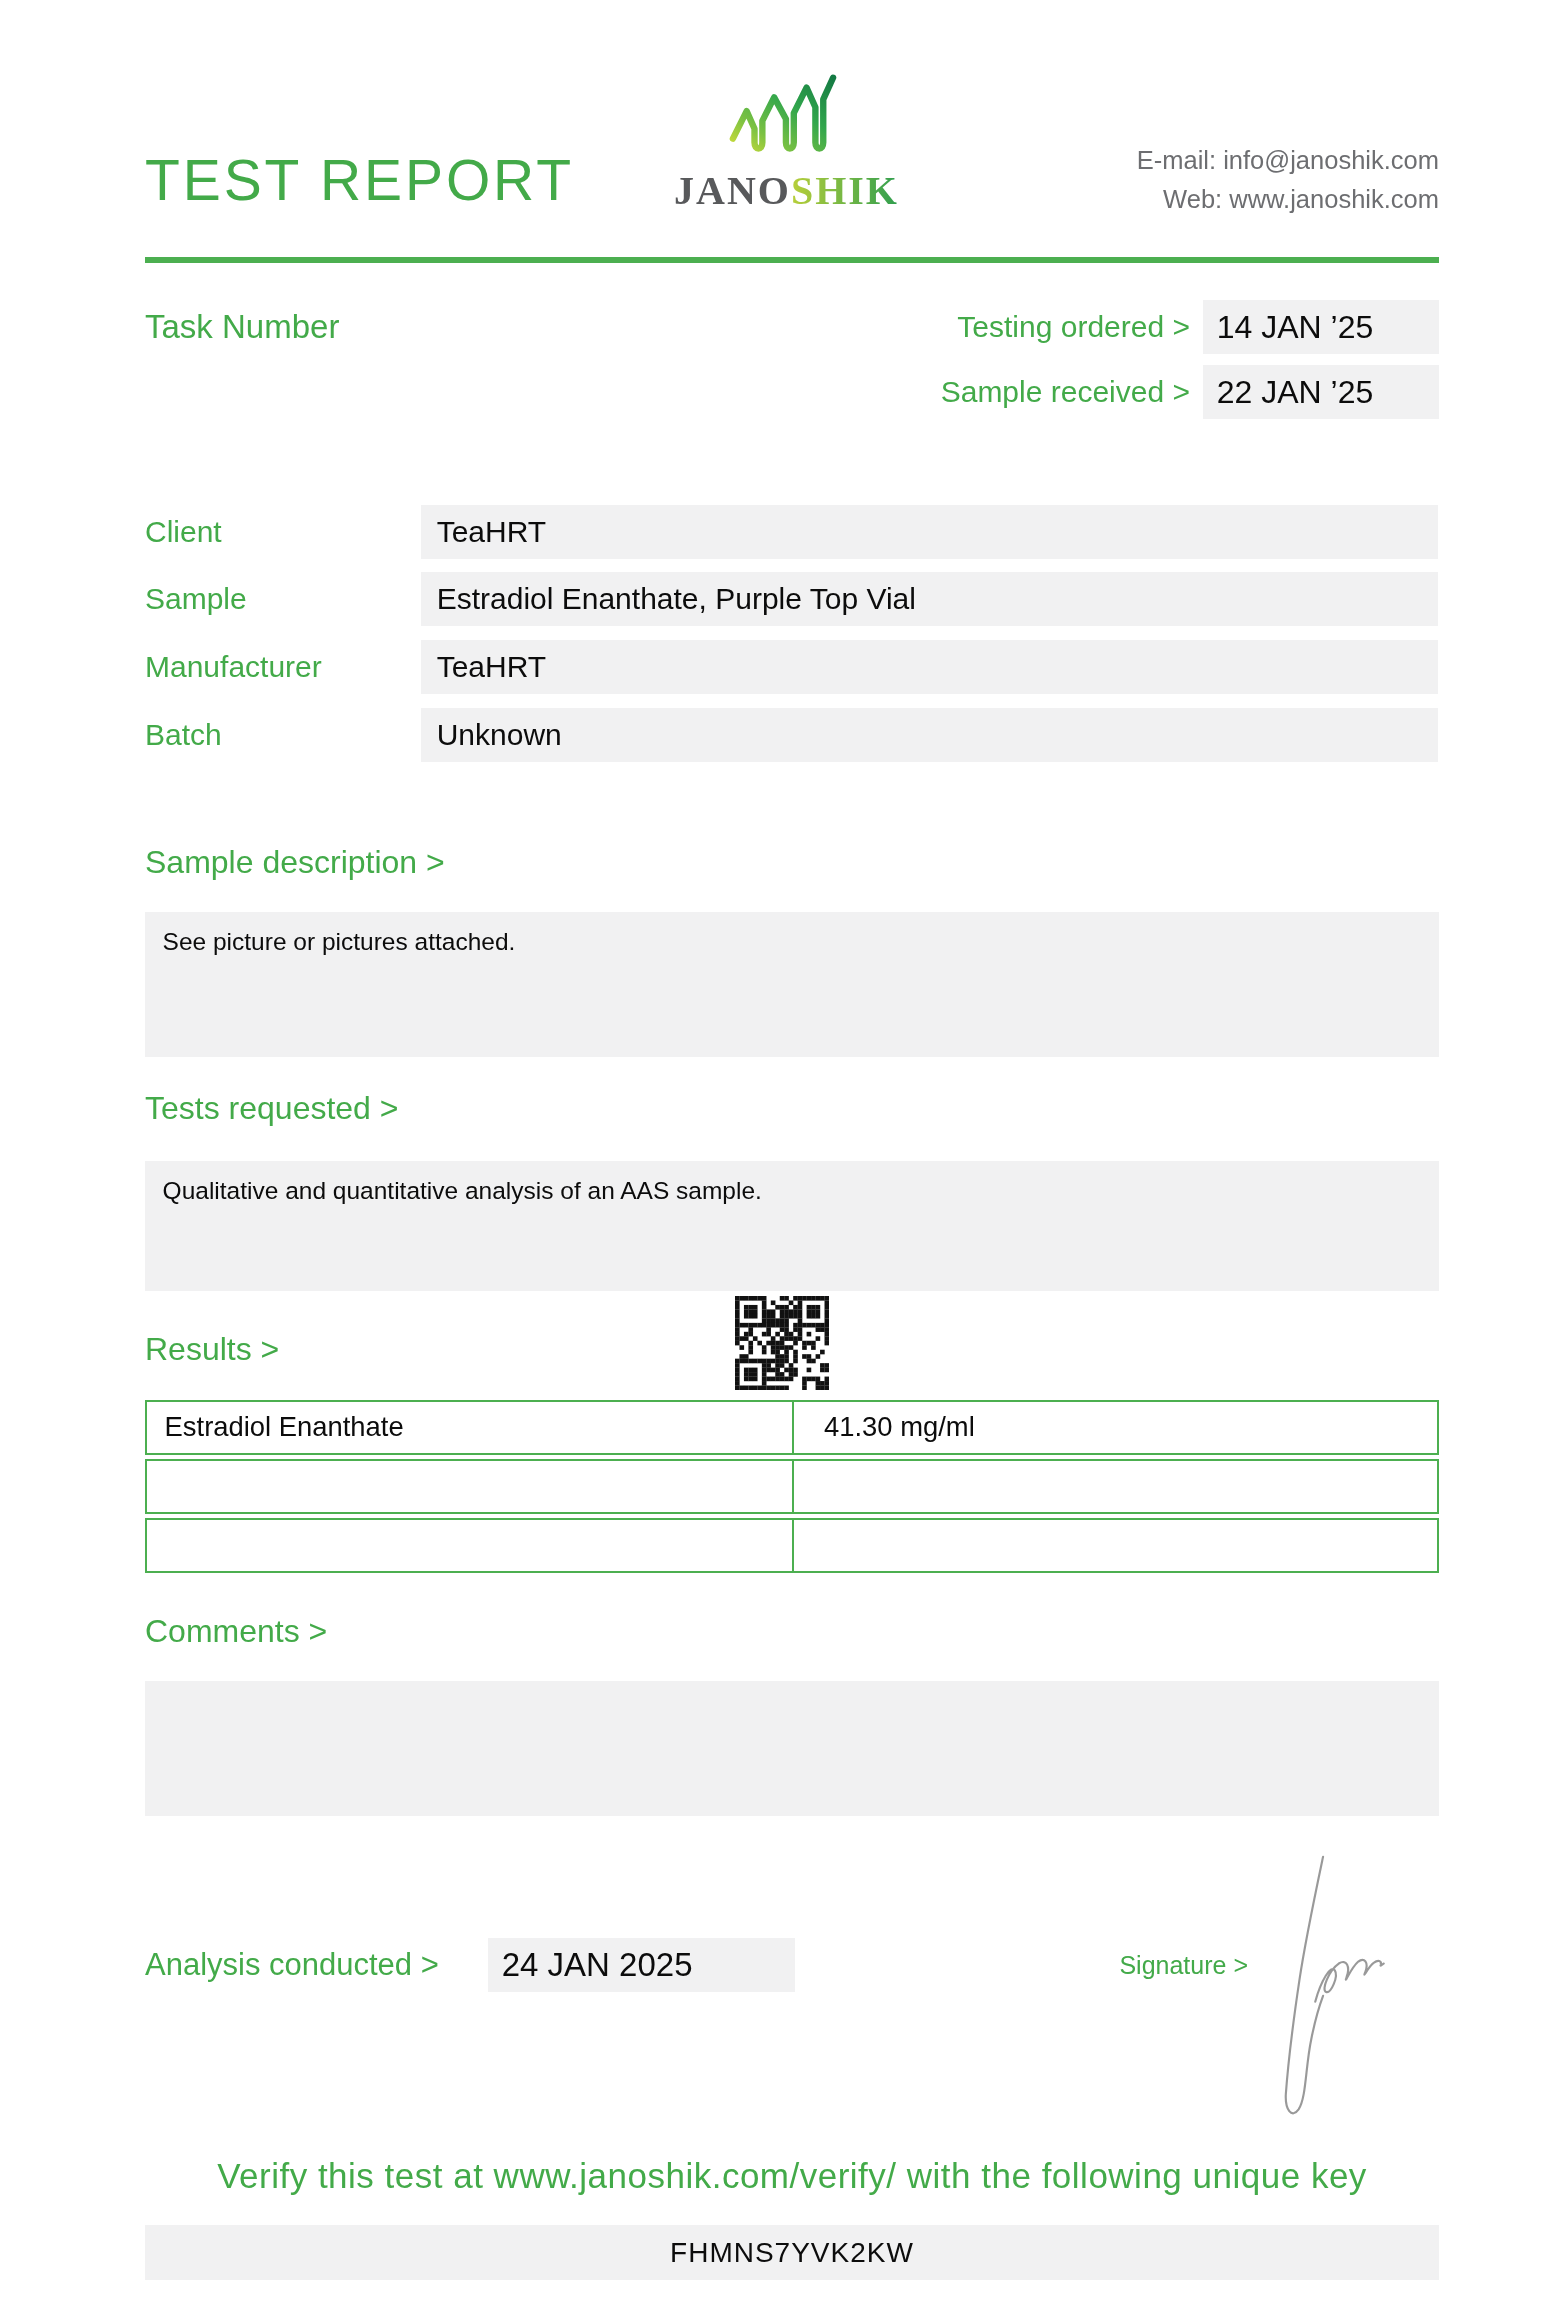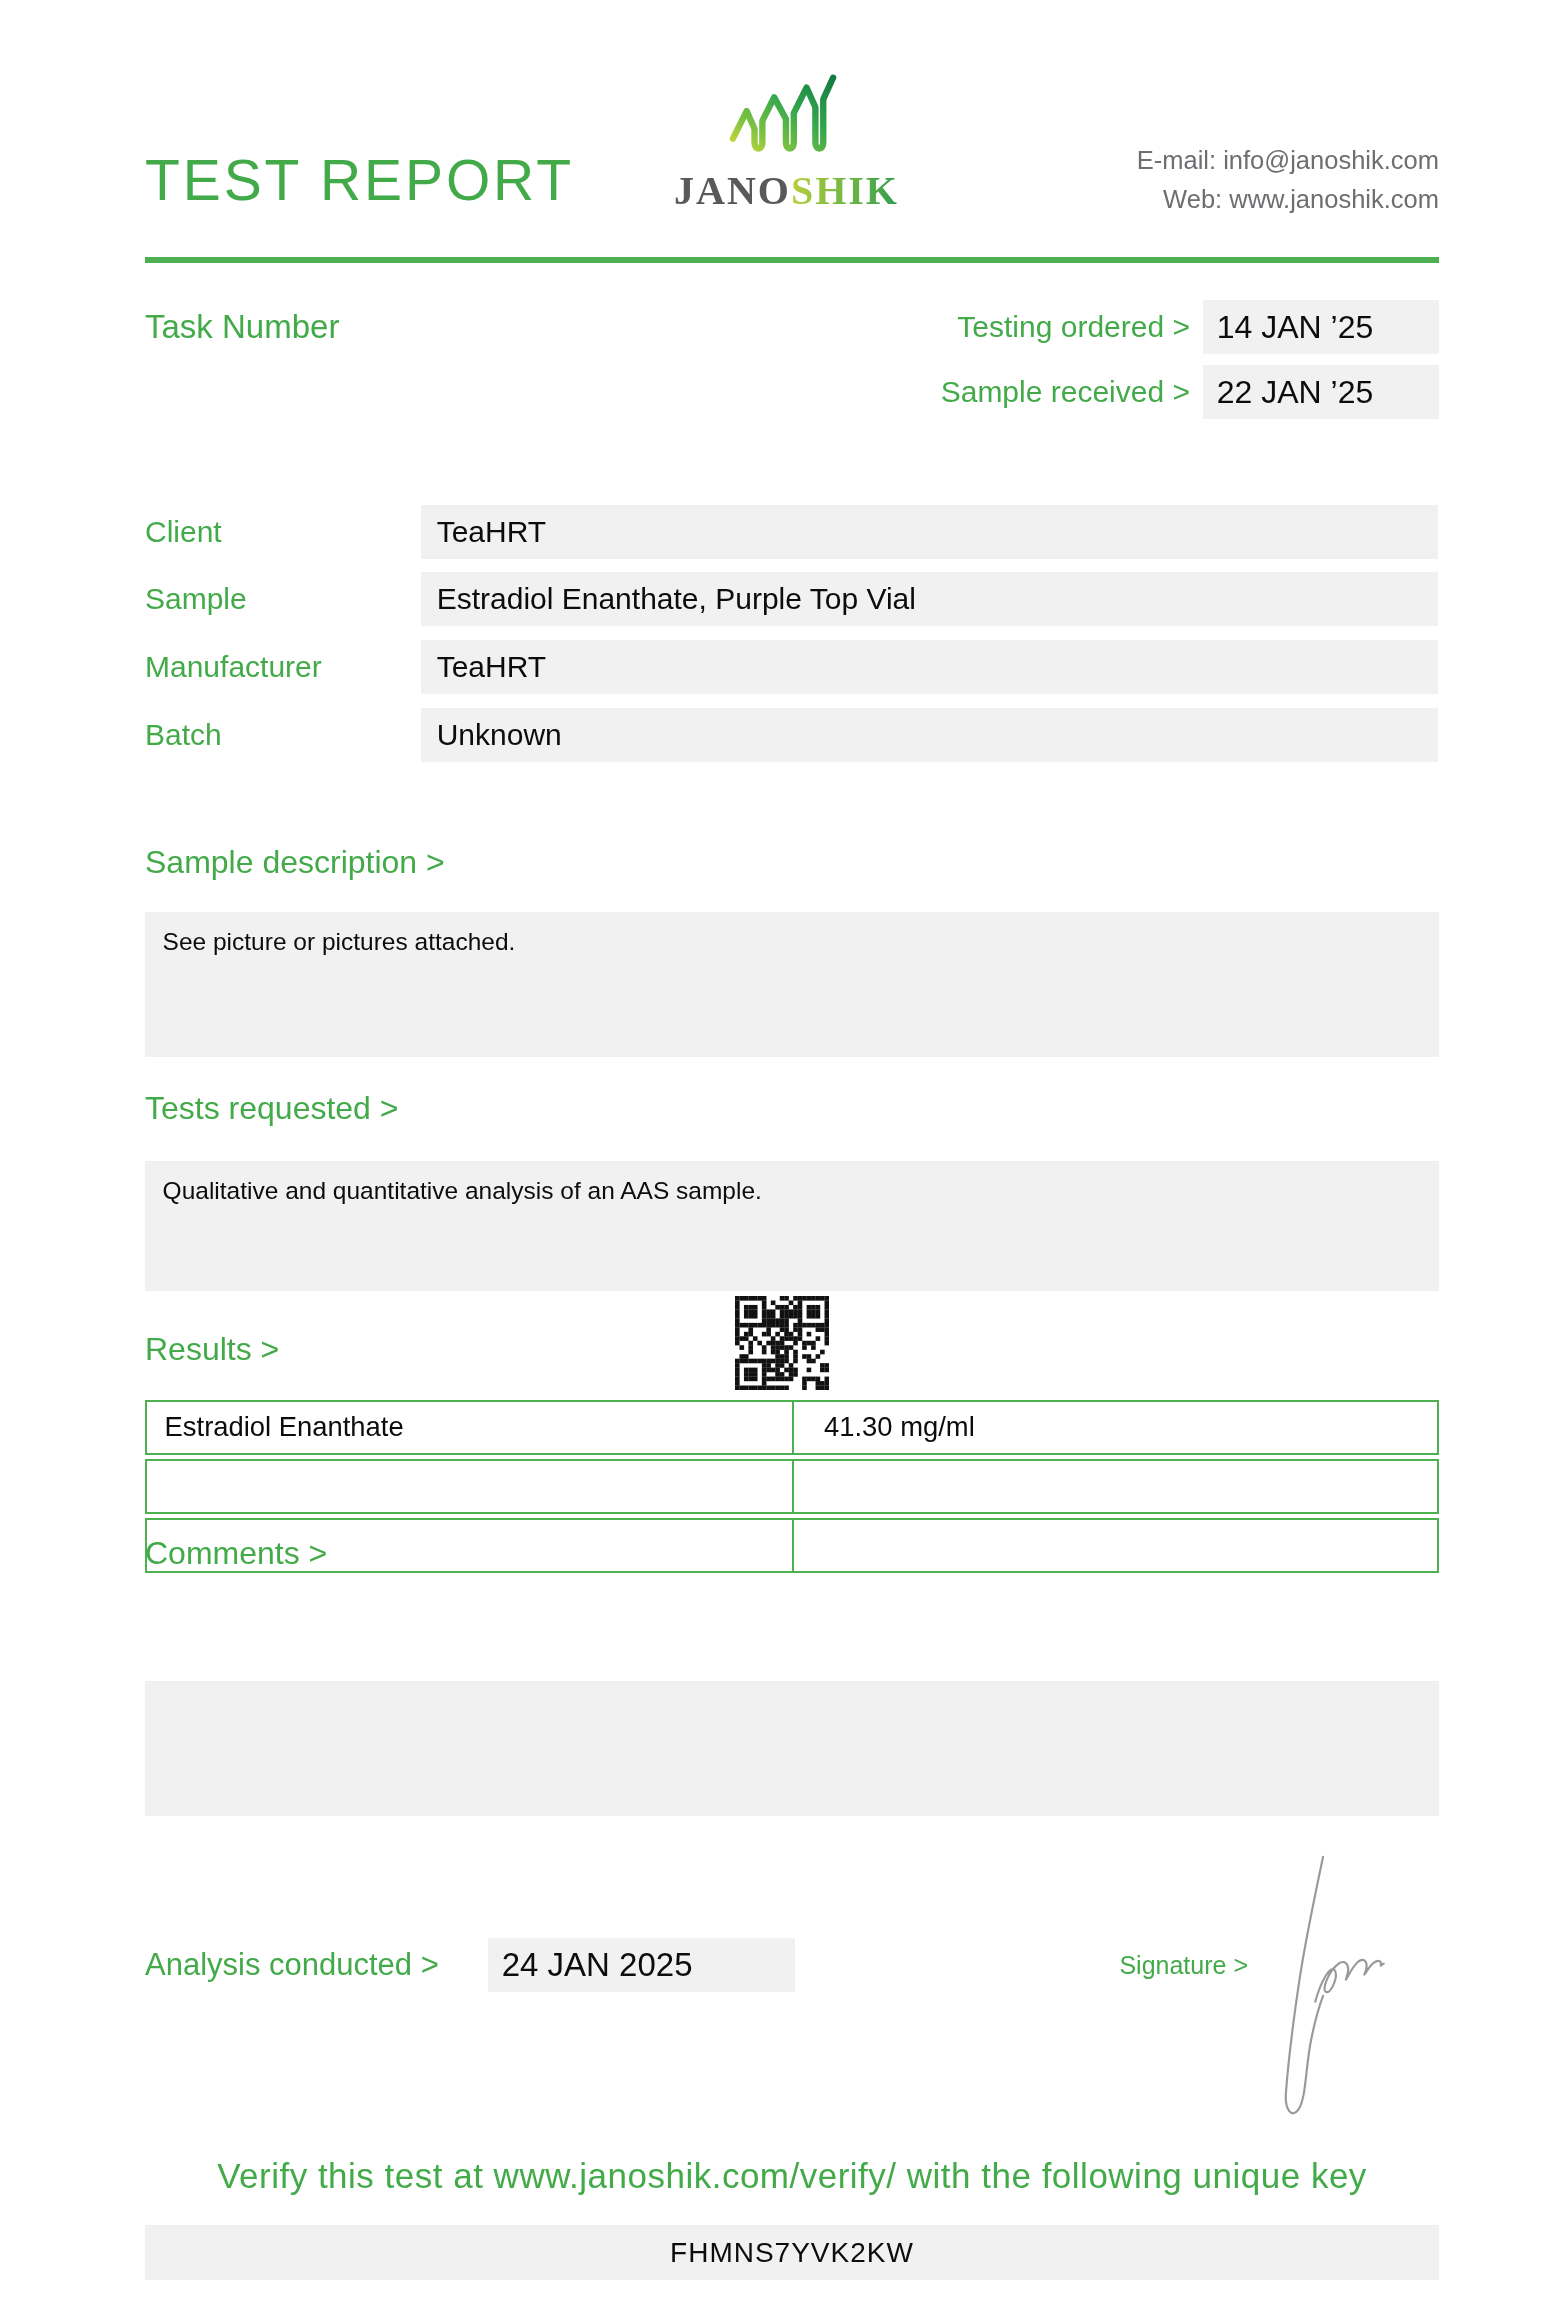--- a/index.html
+++ b/index.html
@@ -51,21 +51,21 @@
   
   .info-label { position: absolute; left: 145px; height: 54px; line-height: 54px; font-size: 30px; color: var(--green, #43aa49); }
   .info-value { position: absolute; left: 421px; width: 1017px; height: 54px; line-height: 54px; padding-left: 15.7px; font-size: 30px; color: #0c0c0c; }
   .i0 { top: 505px; } .i1 { top: 572px; } .i2 { top: 640px; } .i3 { top: 708px; }
 
   
   .sec-heading { position: absolute; left: 145px; font-size: 32px; color: var(--green, #43aa49); }
   .h-sampledesc { top: 844px; }
   .h-tests      { top: 1090px; }
   .h-results    { top: 1331px; }
-  .h-comments   { top: 1535px; }
+  .h-comments   { top: 1613px; }
   .sec-box { position: absolute; left: 145px; width: 1294px; padding: 15.7px 17.6px; font-size: 24.5px; color: #0c0c0c; }
   .b-sampledesc { top: 912px;  height: 145px; }
   .b-tests      { top: 1161px; height: 130px; }
   .b-comments   { top: 1681px; height: 135px; }
 
   .qr { position: absolute; left: 735px; top: 1296px; width: 94px; height: 94px; }
 
   
   .results-table { position: absolute; left: 145px; top: 1400px; width: 1294px; }
   .r-row { display: flex; height: 55px; border: 2.9px solid var(--line-green, #4caf50); margin-bottom: 3.9px; background: #fff; }

